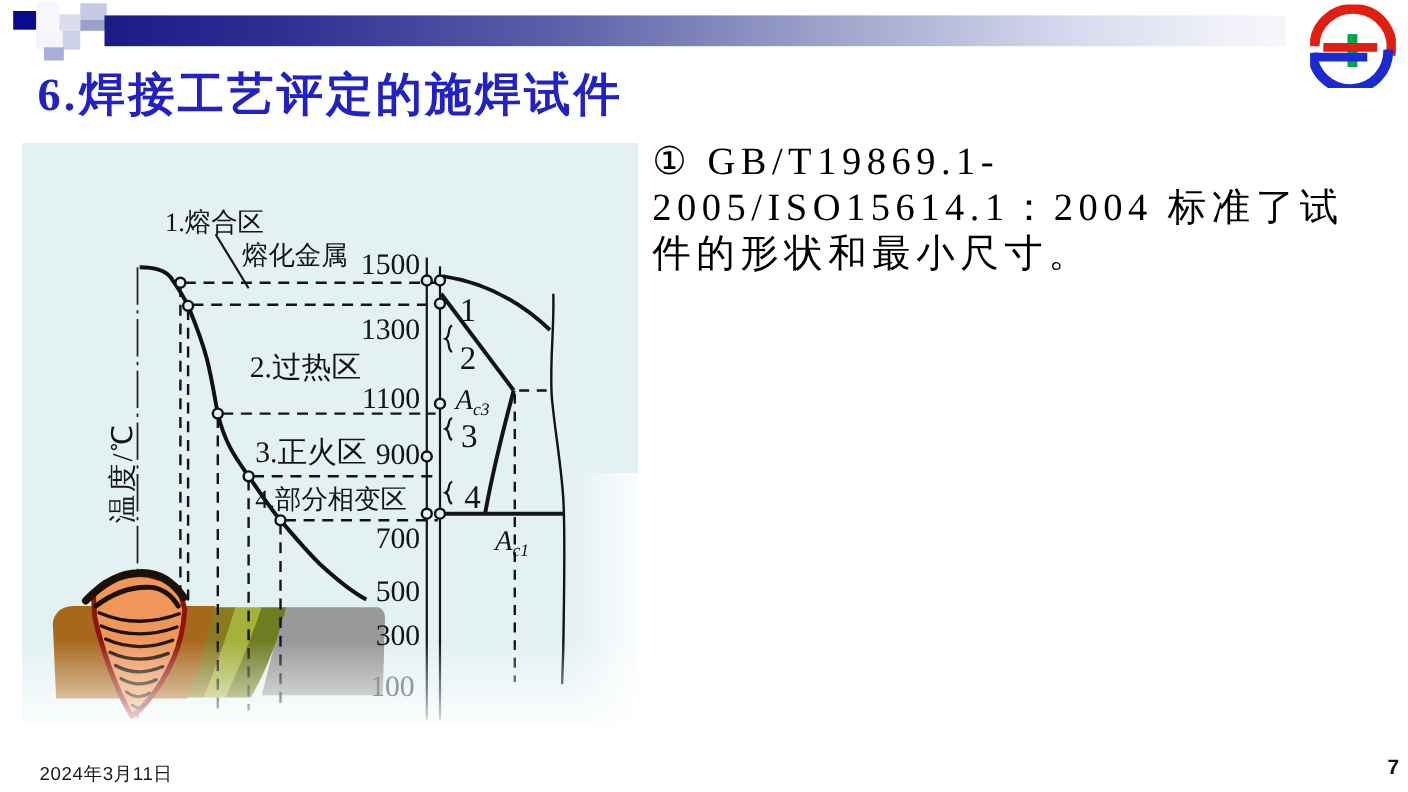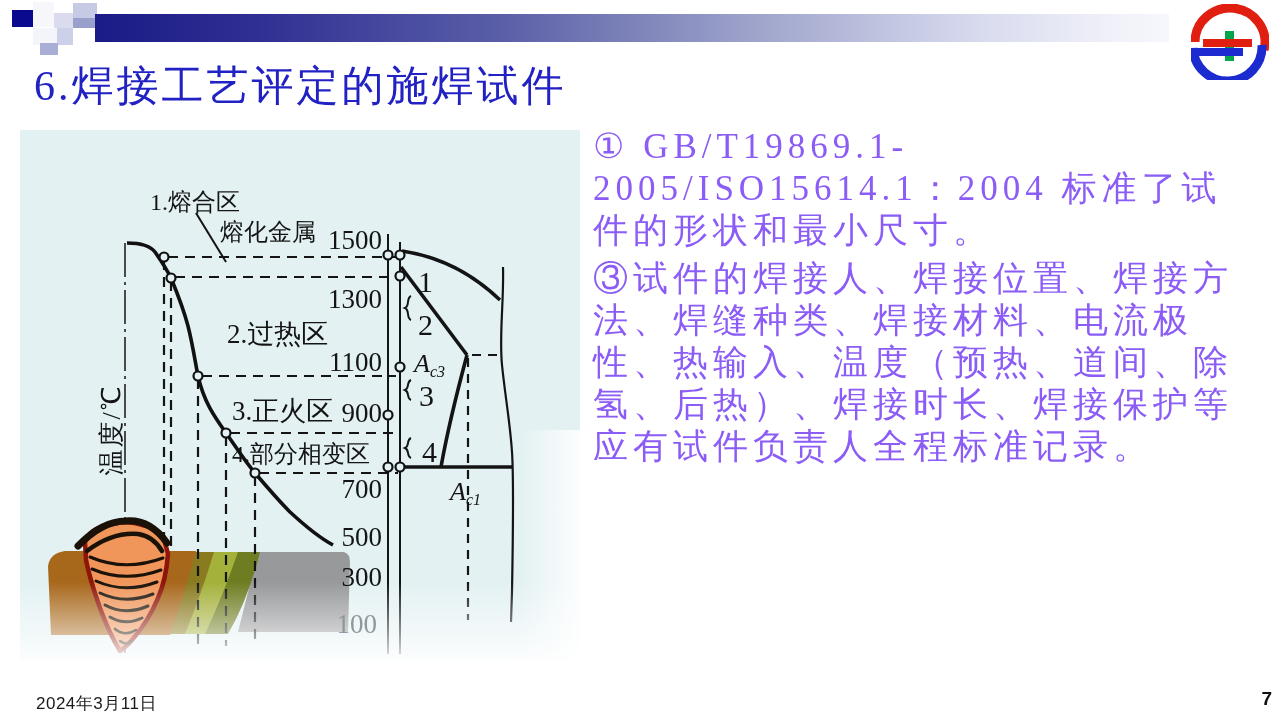--- a/index.html
+++ b/index.html
@@ -3,26 +3,26 @@
 <meta charset="utf-8">
 <style>
   html,body{margin:0;padding:0;background:#fff;}
   .slide{position:relative;width:1280px;height:720px;background:#ffffff;overflow:hidden;
          font-family:"Liberation Serif",serif;}
   
   .sq{position:absolute;}
   .grad-bar{position:absolute;left:95px;top:14px;width:1074px;height:28px;
     background:linear-gradient(to right,#1b1b87 0%,#2d2d92 14%,#5a5fa8 38%,#9aa0c8 60%,#d7daee 82%,#f2f3fa 96%,#f6f7fc 100%);}
   
-  .title{position:absolute;left:34px;top:58px;font-size:42px;font-weight:400;
+  .title{position:absolute;left:34px;top:58px;font-size:42px;font-weight:700;
          color:#2222c4;letter-spacing:3px;white-space:nowrap;}
   
   .figure-wrap{position:absolute;left:20px;top:130px;width:560px;height:555px;}
   
-  .body-text{position:absolute;left:593px;top:126px;width:662px;color:#8b5cf6;}
+  .body-text{position:absolute;left:593px;top:126px;width:662px;color:#000000;}
   .body-text p{margin:0 0 6px 0;font-size:35px;line-height:42px;letter-spacing:5px;
                text-align:left;word-break:normal;}
   
   .footer-date{position:absolute;left:36px;top:692px;font-size:17px;color:#1a1a1a;
                font-family:"Liberation Sans",sans-serif;letter-spacing:0.5px;}
   .page-num{position:absolute;left:1248px;top:688px;width:24px;text-align:right;font-size:19px;
             font-weight:700;color:#111;font-family:"Liberation Sans",sans-serif;}
   .logo{position:absolute;left:1191px;top:4px;width:78px;height:76px;}
 </style>
 </head>
@@ -182,19 +182,18 @@
         </text>
         <text font-size="26" font-style="italic" x="430" y="370">
           <tspan>A</tspan><tspan font-size="16" dy="5">c1</tspan>
         </text>
       </g>
     </svg>
   </div>
 
   <div class="body-text">
     <p>① GB/T19869.1-2005/ISO15614.1：2004 标准了试件的形状和最小尺寸。</p>
-    <p>③试件的焊接人、焊接位置、焊接方法、焊缝种类、焊接材料、电流极性、热输入、温度（预热、道间、除氢、后热）、焊接时长、焊接保护等应有试件负责人全程标准记录。</p>
   </div>
 
   <div class="footer-date">2024年3月11日</div>
   <div class="page-num">7</div>
 
 </div>
 
 </body></html>

